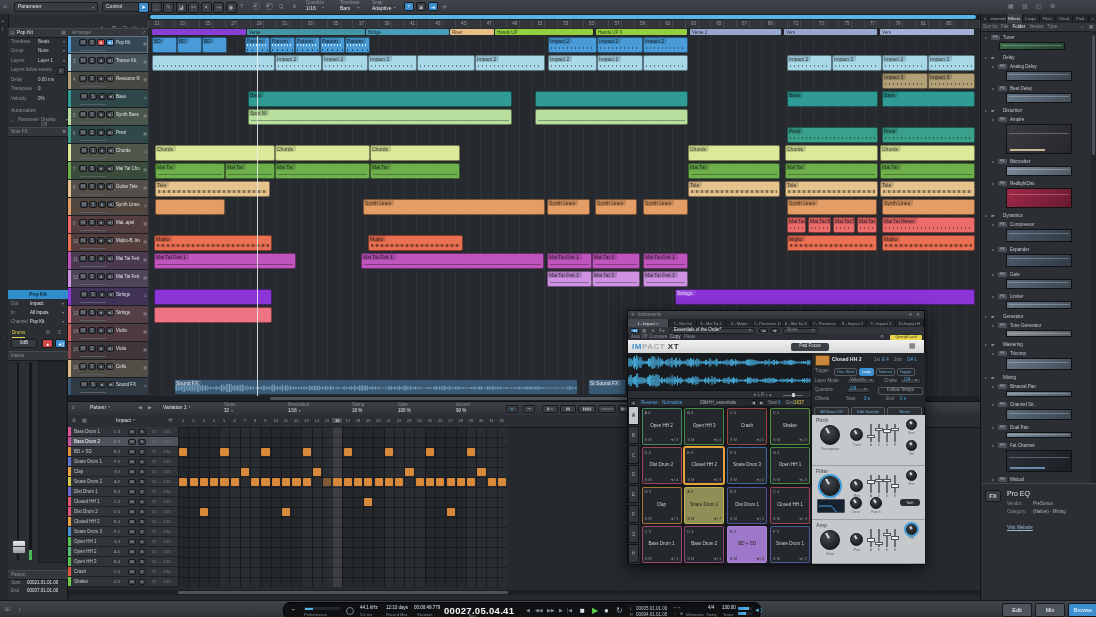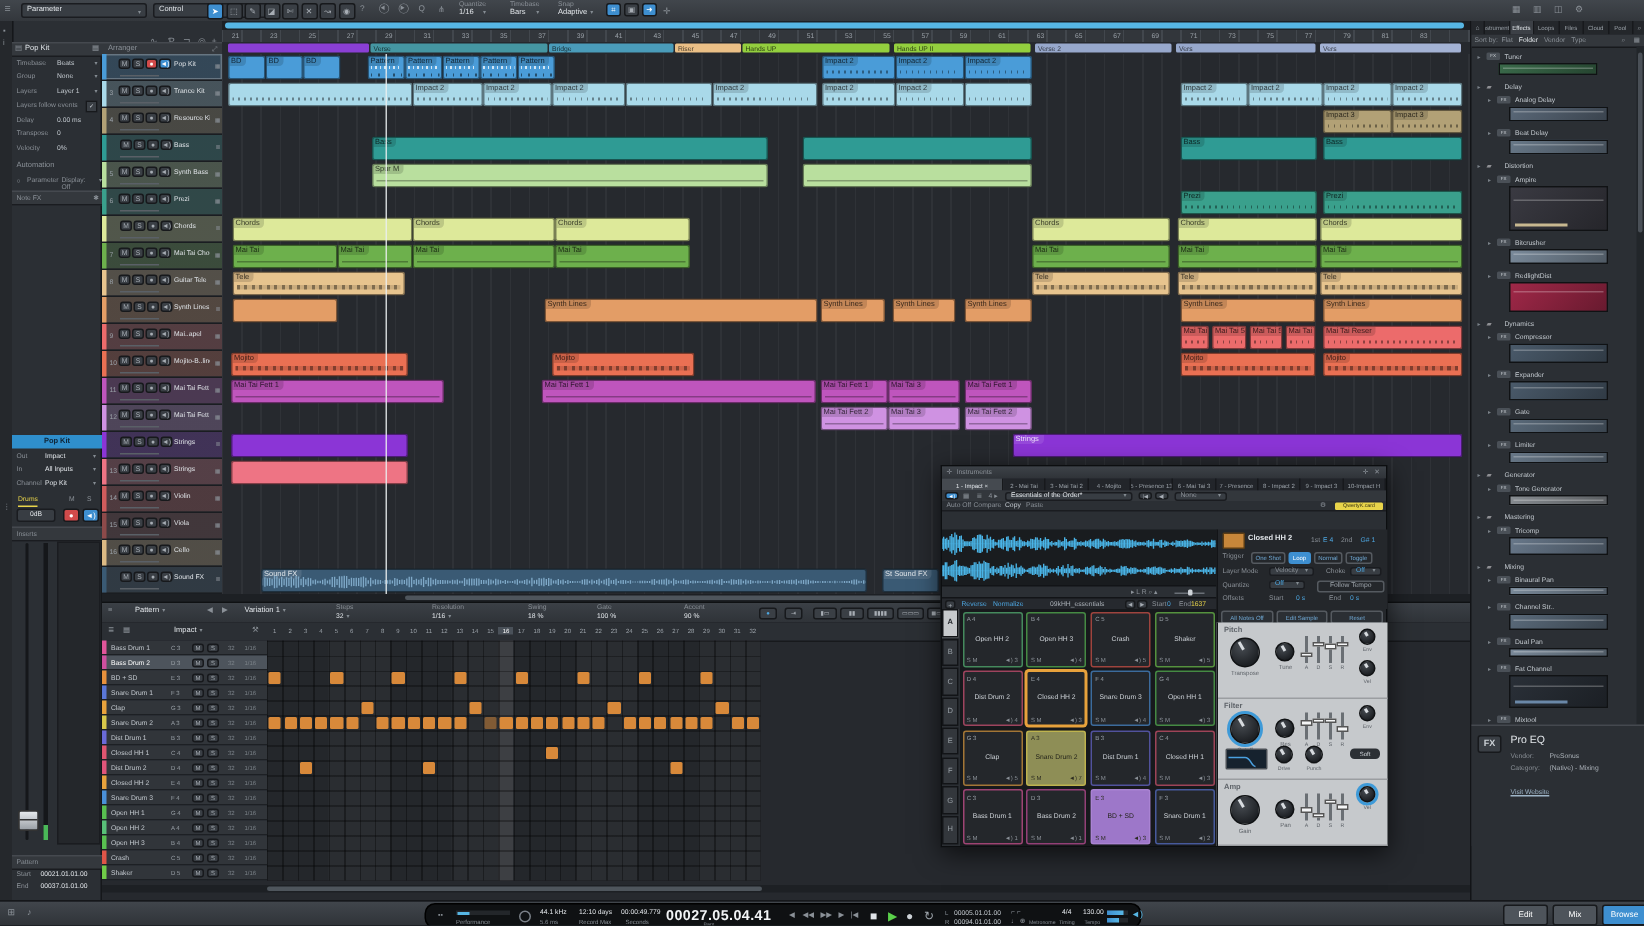--- a/index.html
+++ b/index.html
@@ -1253,20 +1253,29 @@
     <div class="ab" style="left:0;top:23px;width:296px;height:6px;background:#2b2f34;border-bottom:1px solid #1a1c20;">
       <span class="ab f4 dim" style="left:3px;top:1px;">Auto Off</span>
       <span class="ab f4 dim" style="left:21px;top:1px;">Compare</span>
       <span class="ab f4" style="left:42px;top:1px;color:#c3c9cf;">Copy</span>
       <span class="ab f4 dim" style="left:56px;top:1px;">Paste</span>
       <span class="ab f4 dim" style="left:252px;top:1px;">⚙</span>
       <span class="ab" style="left:262px;top:0.5px;width:32px;height:5.5px;background:#e8d44a;border-radius:1px;display:flex;align-items:center;justify-content:center;">
         <span style="font-size:3.5px;color:#3a3413;">QwertyK.card</span>
         </span>
     </div>
+    <div class="ab" style="left:0;top:29px;width:296px;height:13px;background:linear-gradient(#f1f1f1,#d6d6d6);border-bottom:1px solid #9a9a9a;">
+      <span class="ab" style="left:4px;top:2px;font-size:8px;font-weight:bold;letter-spacing:.5px;">
+        <span style="color:#3e8fd0;">IM</span><span style="color:#a8adb2;">PACT</span>
+        <span style="color:#2c3035;">XT</span></span>
+      <span class="ab" style="left:163px;top:2.5px;width:38px;height:8px;background:#3a3f45;border-radius:2px;display:flex;align-items:center;justify-content:center;">
+        <span class="f4" style="color:#dfe3e7;">Pad Focus</span>
+        </span>
+      <span class="ab" style="left:281px;top:2px;font-size:7px;color:#5a5f64;">▦</span>
+    </div>
     <svg id="ix-wave" class="ab" width="183" height="37" style="left:0;top:42px;background:#191c1f;" xmlns="http://www.w3.org/2000/svg">
         <line x1="0" x2="183" y1="9.5" y2="9.5" stroke="#2a6a8a" stroke-width=".5"></line>
         <line x1="0" x2="183" y1="27.5" y2="27.5" stroke="#2a6a8a" stroke-width=".5"></line>
         <path d="M0.0 6.0V13.0M1.1 4.9V14.1M2.2 6.1V12.9M3.2 5.5V13.5M4.3 6.8V12.2M5.4 4.4V14.6M6.5 3.0V16.0M7.5 5.2V13.8M8.6 2.0V17.0M9.7 3.5V15.5M10.8 6.6V12.4M11.8 4.4V14.6M12.9 4.0V15.0M14.0 6.6V12.4M15.1 7.9V11.1M16.1 7.9V11.1M17.2 7.8V11.2M18.3 8.0V11.0M19.4 7.6V11.4M20.5 5.7V13.3M21.5 5.2V13.8M22.6 6.0V13.0M23.7 3.6V15.4M24.8 3.4V15.6M25.8 3.3V15.7M26.9 4.2V14.8M28.0 6.4V12.6M29.1 6.6V12.4M30.1 3.5V15.5M31.2 6.0V13.0M32.3 4.9V14.1M33.4 6.8V12.2M34.4 6.3V12.7M35.5 8.2V10.8M36.6 8.5V10.5M37.7 6.9V12.1M38.8 6.9V12.1M39.8 6.2V12.8M40.9 5.7V13.3M42.0 7.5V11.5M43.1 4.8V14.2M44.1 4.5V14.5M45.2 6.8V12.2M46.3 7.0V12.0M47.4 5.3V13.7M48.4 4.5V14.5M49.5 7.7V11.3M50.6 7.4V11.6M51.7 5.2V13.8M52.7 6.9V12.1M53.8 7.8V11.2M54.9 7.9V11.1M56.0 8.3V10.7M57.1 7.3V11.7M58.1 7.8V11.2M59.2 6.1V12.9M60.3 6.3V12.7M61.4 6.7V12.3M62.4 5.1V13.9M63.5 5.3V13.7M64.6 6.9V12.1M65.7 5.6V13.4M66.7 7.7V11.3M67.8 6.8V12.2M68.9 5.1V13.9M70.0 6.4V12.6M71.0 6.3V12.7M72.1 8.3V10.7M73.2 7.7V11.3M74.3 8.9V10.1M75.4 8.1V10.9M76.4 8.3V10.7M77.5 6.8V12.2M78.6 7.2V11.8M79.7 8.1V10.9M80.7 7.7V11.3M81.8 5.1V13.9M82.9 6.4V12.6M84.0 8.1V10.9M85.0 7.7V11.3M86.1 7.3V11.7M87.2 7.4V11.6M88.3 5.5V13.5M89.3 6.4V12.6M90.4 8.2V10.8M91.5 8.3V10.7M92.6 7.8V11.2M93.7 8.5V10.5M94.7 8.2V10.8M95.8 7.4V11.6M96.9 7.9V11.1M98.0 7.1V11.9M99.0 6.4V12.6M100.1 7.8V11.2M101.2 7.3V11.7M102.3 6.5V12.5M103.3 6.2V12.8M104.4 6.1V12.9M105.5 7.4V11.6M106.6 8.0V11.0M107.6 6.1V12.9M108.7 7.2V11.8M109.8 8.1V10.9M110.9 7.6V11.4M112.0 8.4V10.6M113.0 8.3V10.7M114.1 8.1V10.9M115.2 7.9V11.1M116.3 8.3V10.7M117.3 7.9V11.1M118.4 6.9V12.1M119.5 6.7V12.3M120.6 6.3V12.7M121.6 6.8V12.2M122.7 6.3V12.7M123.8 6.5V12.5M124.9 6.5V12.5M125.9 7.1V11.9M127.0 6.9V12.1M128.1 7.8V11.2M129.2 7.4V11.6M130.3 8.5V10.5M131.3 8.2V10.8M132.4 8.4V10.6M133.5 8.5V10.5M134.6 8.2V10.8M135.6 8.8V10.2M136.7 7.5V11.5M137.8 7.0V12.0M138.9 8.0V11.0M139.9 7.8V11.2M141.0 6.2V12.8M142.1 8.2V10.8M143.2 8.4V10.6M144.2 8.2V10.8M145.3 7.0V12.0M146.4 6.8V12.2M147.5 8.6V10.4M148.6 7.4V11.6M149.6 8.0V11.0M150.7 8.2V10.8M151.8 9.1V9.9M152.9 8.6V10.4M153.9 8.0V11.0M155.0 8.8V10.2M156.1 7.1V11.9M157.2 7.5V11.5M158.2 7.7V11.3M159.3 7.4V11.6M160.4 7.7V11.3M161.5 7.2V11.8M162.5 7.3V11.7M163.6 6.7V12.3M164.7 7.5V11.5M165.8 7.5V11.5M166.9 8.0V11.0M167.9 8.4V10.6M169.0 8.8V10.2M170.1 8.5V10.5M171.2 8.7V10.3M172.2 8.9V10.1M173.3 8.0V11.0M174.4 8.8V10.2M175.5 8.1V10.9M176.5 8.6V10.4M177.6 8.1V10.9M178.7 8.5V10.5M179.8 6.8V12.2M180.8 7.4V11.6M181.9 7.2V11.8" stroke="#4ab4e6" stroke-width="0.9"></path>
         <path d="M0.0 23.8V31.2M1.1 23.8V31.2M2.2 21.9V33.1M3.2 21.8V33.2M4.3 24.7V30.3M5.4 24.1V30.9M6.5 23.7V31.3M7.5 23.1V31.9M8.6 20.8V34.2M9.7 20.3V34.7M10.8 24.7V30.3M11.8 24.0V31.0M12.9 24.4V30.6M14.0 24.2V30.8M15.1 24.6V30.4M16.1 24.7V30.3M17.2 25.3V29.7M18.3 25.6V29.4M19.4 23.8V31.2M20.5 23.7V31.3M21.5 21.9V33.1M22.6 21.8V33.2M23.7 23.0V32.0M24.8 21.4V33.6M25.8 22.6V32.4M26.9 22.7V32.3M28.0 20.9V34.1M29.1 21.6V33.4M30.1 22.1V32.9M31.2 22.3V32.7M32.3 25.9V29.1M33.4 24.7V30.3M34.4 24.4V30.6M35.5 26.4V28.6M36.6 25.3V29.7M37.7 26.0V29.0M38.8 24.3V30.7M39.8 24.3V30.7M40.9 25.3V29.7M42.0 23.6V31.4M43.1 25.5V29.5M44.1 22.1V32.9M45.2 24.8V30.2M46.3 23.3V31.7M47.4 23.9V31.1M48.4 25.8V29.2M49.5 22.7V32.3M50.6 25.4V29.6M51.7 25.1V29.9M52.7 24.2V30.8M53.8 25.4V29.6M54.9 26.1V28.9M56.0 26.8V28.2M57.1 26.6V28.4M58.1 25.6V29.4M59.2 25.5V29.5M60.3 24.6V30.4M61.4 24.7V30.3M62.4 25.3V29.7M63.5 24.9V30.1M64.6 23.4V31.6M65.7 23.8V31.2M66.7 25.4V29.6M67.8 22.9V32.1M68.9 24.1V30.9M70.0 24.2V30.8M71.0 26.3V28.7M72.1 25.9V29.1M73.2 26.6V28.4M74.3 26.2V28.8M75.4 26.8V28.2M76.4 25.6V29.4M77.5 24.4V30.6M78.6 26.4V28.6M79.7 25.0V30.0M80.7 23.9V31.1M81.8 26.0V29.0M82.9 25.9V29.1M84.0 23.0V32.0M85.0 25.9V29.1M86.1 24.4V30.6M87.2 24.0V31.0M88.3 26.3V28.7M89.3 25.8V29.2M90.4 26.1V28.9M91.5 25.6V29.4M92.6 26.7V28.3M93.7 26.8V28.2M94.7 26.5V28.5M95.8 25.1V29.9M96.9 24.8V30.2M98.0 25.7V29.3M99.0 25.2V29.8M100.1 24.1V30.9M101.2 23.8V31.2M102.3 26.0V29.0M103.3 25.6V29.4M104.4 25.3V29.7M105.5 24.2V30.8M106.6 25.0V30.0M107.6 26.3V28.7M108.7 25.0V30.0M109.8 26.3V28.7M110.9 26.8V28.2M112.0 26.2V28.8M113.0 26.6V28.4M114.1 26.8V28.2M115.2 26.7V28.3M116.3 26.4V28.6M117.3 26.0V29.0M118.4 26.1V28.9M119.5 24.2V30.8M120.6 24.9V30.1M121.6 24.5V30.5M122.7 24.4V30.6M123.8 25.6V29.4M124.9 26.1V28.9M125.9 25.1V29.9M127.0 25.7V29.3M128.1 25.4V29.6M129.2 25.5V29.5M130.3 26.5V28.5M131.3 26.9V28.1M132.4 26.5V28.5M133.5 26.8V28.2M134.6 26.2V28.8M135.6 26.4V28.6M136.7 25.2V29.8M137.8 25.0V30.0M138.9 25.9V29.1M139.9 25.1V29.9M141.0 24.9V30.1M142.1 24.6V30.4M143.2 25.7V29.3M144.2 25.2V29.8M145.3 24.9V30.1M146.4 25.3V29.7M147.5 26.0V29.0M148.6 25.9V29.1M149.6 27.0V28.0M150.7 26.8V28.2M151.8 26.7V28.3M152.9 26.0V29.0M153.9 26.6V28.4M155.0 25.6V29.4M156.1 26.1V28.9M157.2 26.3V28.7M158.2 26.2V28.8M159.3 25.2V29.8M160.4 26.2V28.8M161.5 26.3V28.7M162.5 26.3V28.7M163.6 24.8V30.2M164.7 25.1V29.9M165.8 26.5V28.5M166.9 25.8V29.2M167.9 26.9V28.1M169.0 26.5V28.5M170.1 26.7V28.3M171.2 26.3V28.7M172.2 26.8V28.2M173.3 26.7V28.3M174.4 25.5V29.5M175.5 26.4V28.6M176.5 25.1V29.9M177.6 26.7V28.3M178.7 25.2V29.8M179.8 25.3V29.7M180.8 26.5V28.5M181.9 25.4V29.6" stroke="#4ab4e6" stroke-width="0.9"></path>
       </svg>
     <div class="ab" style="left:0;top:79px;width:183px;height:8px;background:#2b2f34;border-top:1px solid #121417;">
       <span class="ab f4 dim" style="left:126px;top:1.5px;">▸ L R ⌕ ▴</span>
       <span class="ab" style="left:155px;top:3.5px;width:20px;height:1px;background:#6a7077;">
         <span class="ab" style="left:9px;top:-1.5px;width:3px;height:4px;background:#cfd4d9;border-radius:1px;"></span>

